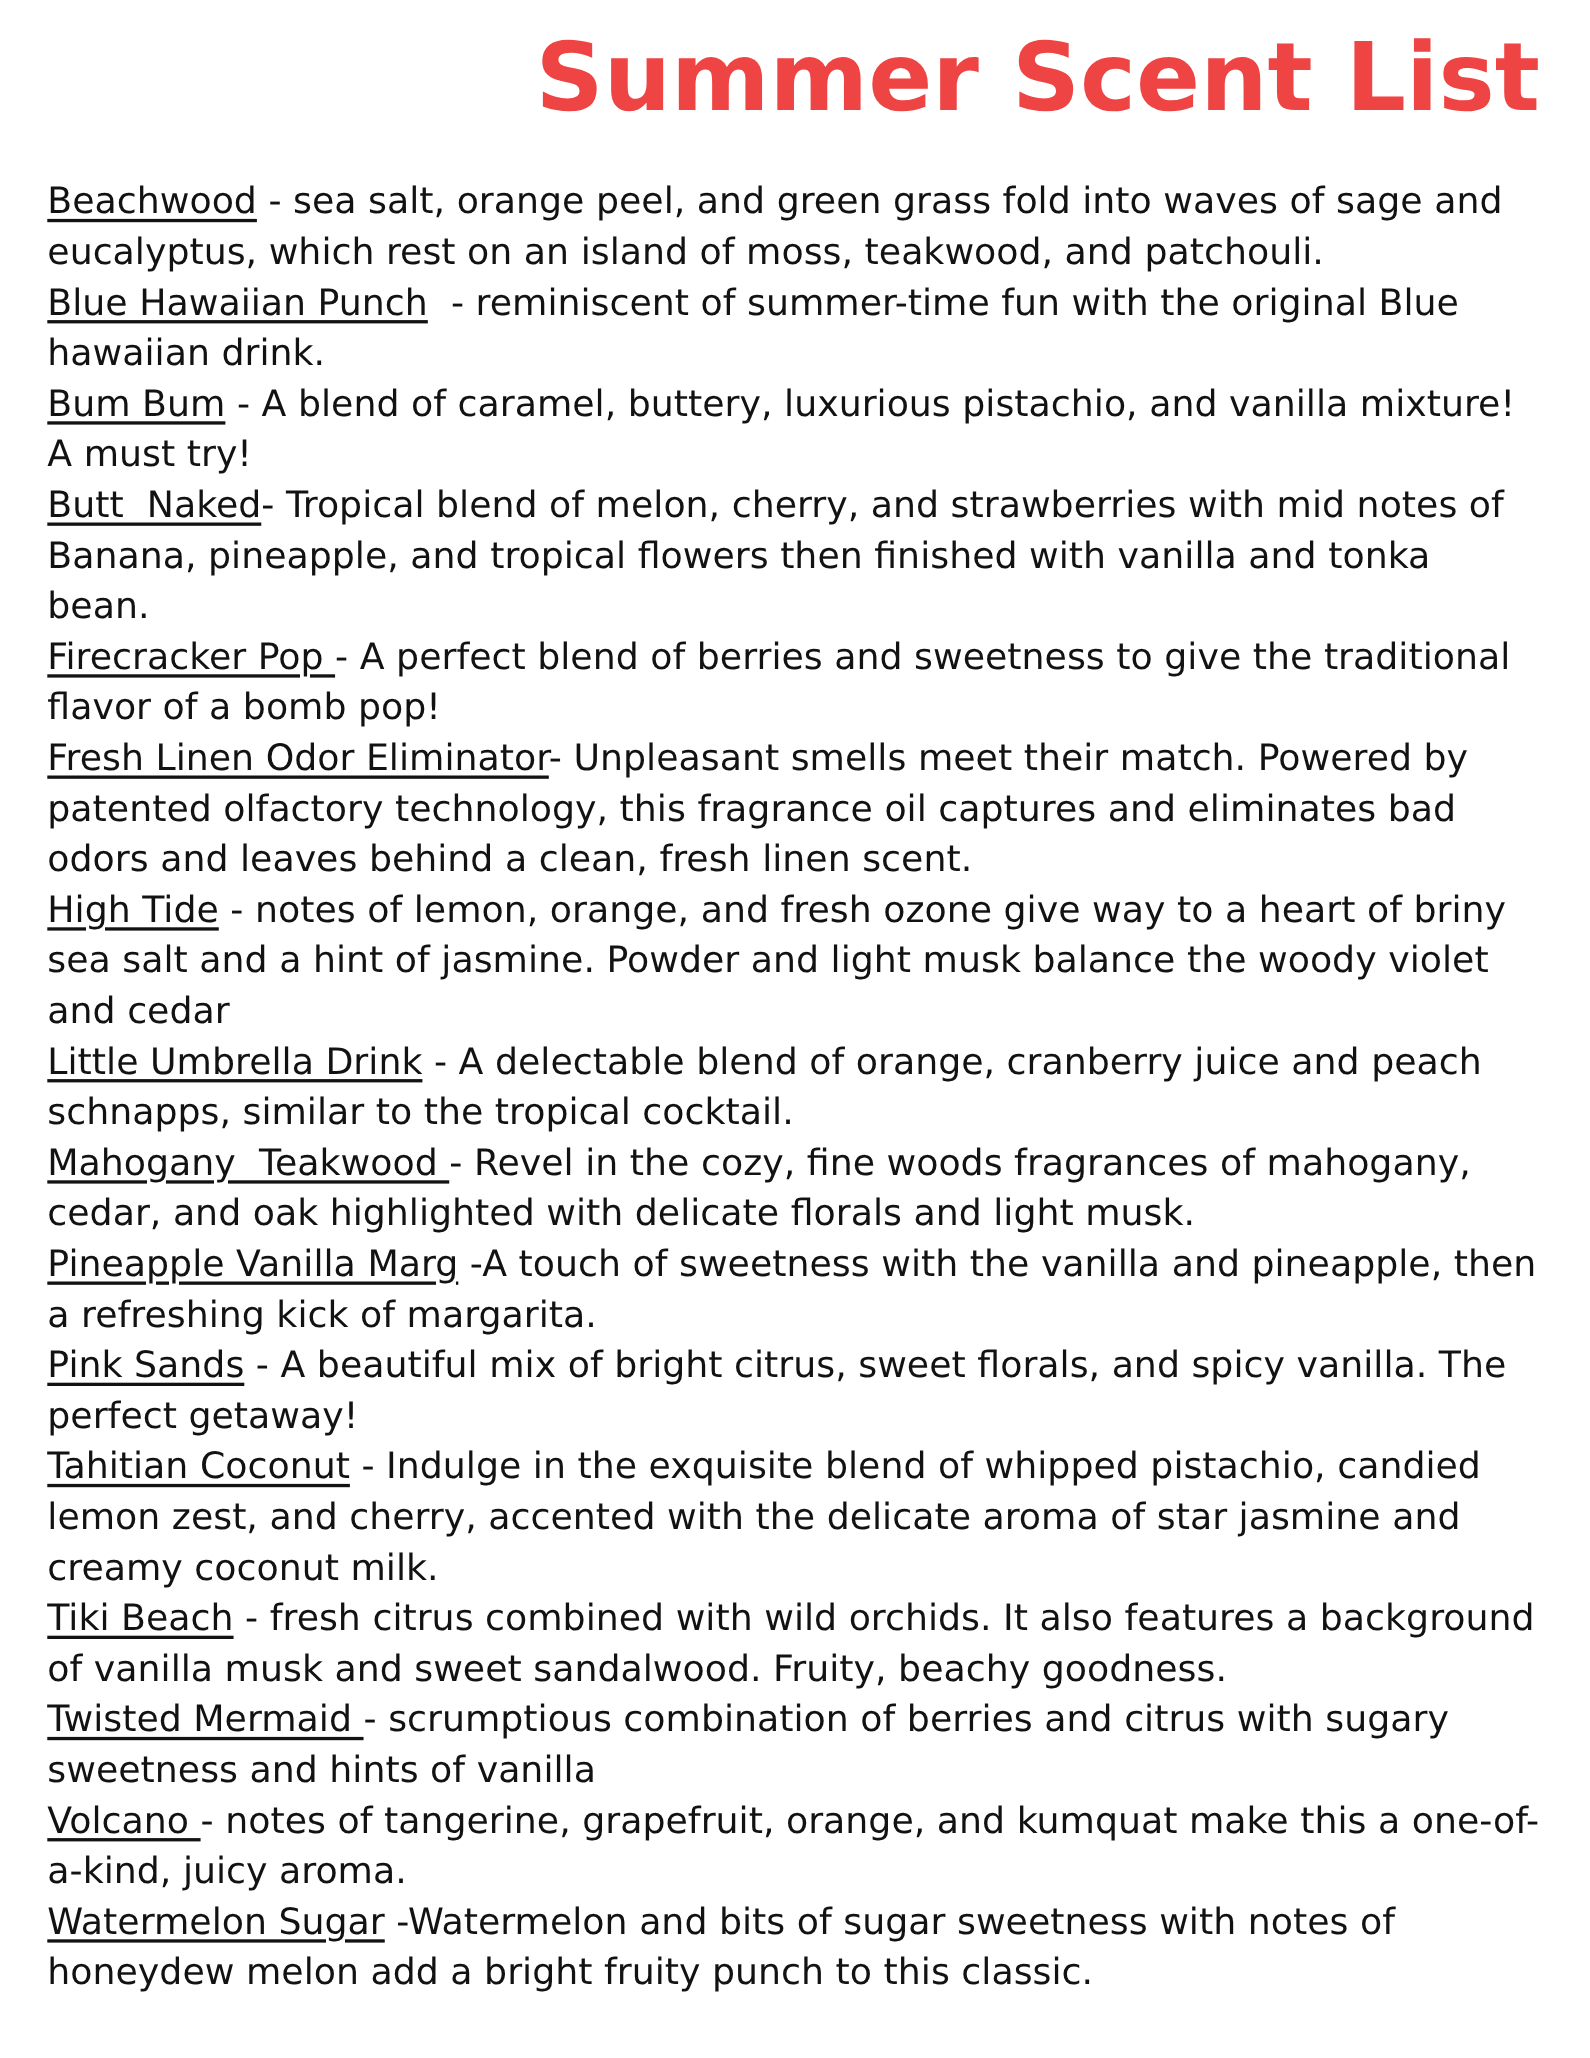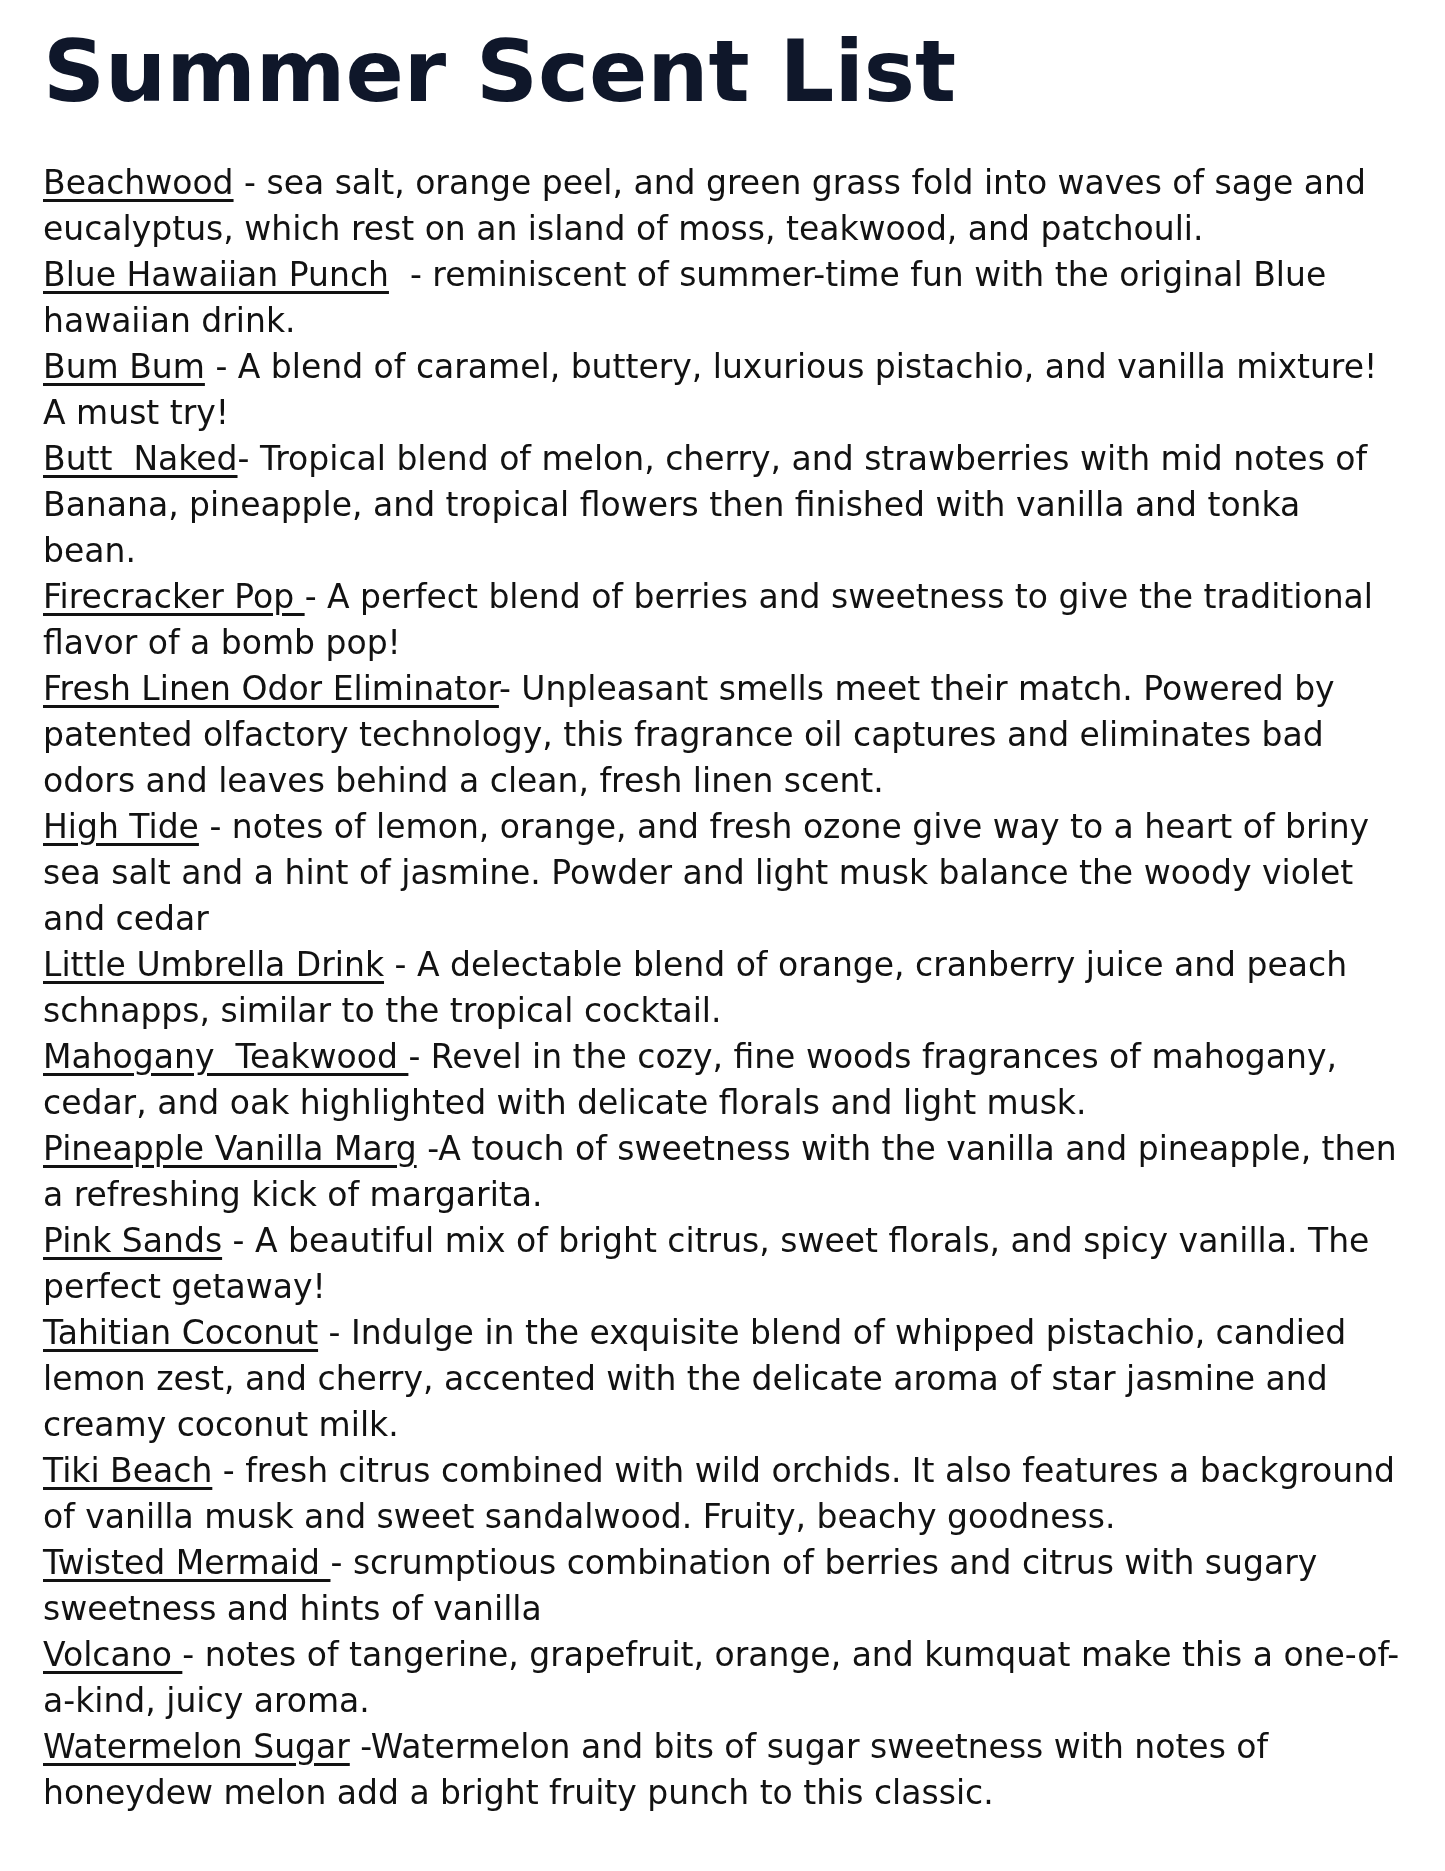--- a/index.html
+++ b/index.html
@@ -19,22 +19,22 @@
     width: 1445px;
     height: 1871px;
     padding: 18px 45px 0 43px;
   }
   h1.doc-title {
     margin: 0;
     padding: 0;
     font-size: 86px;
     line-height: 1.25;
     font-weight: 600;
-    text-align: left;
-    color: #0f172a;
+    text-align: right;
+    color: #ef4444;
     letter-spacing: 0;
   }
   .scents {
     margin-top: 34px;
     font-size: 33px;
     line-height: 46px;
     font-weight: 400;
     color: #121212;
     white-space: pre-wrap;
     max-width: 1363px;

